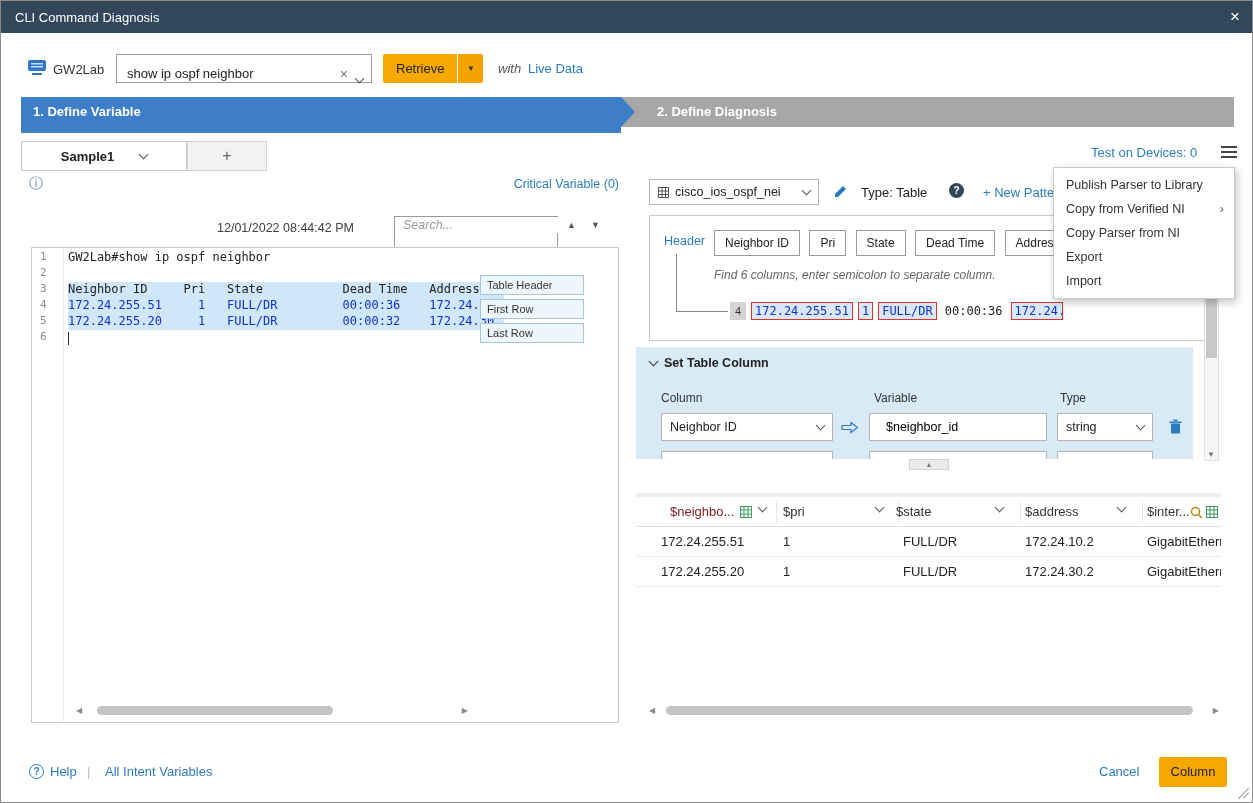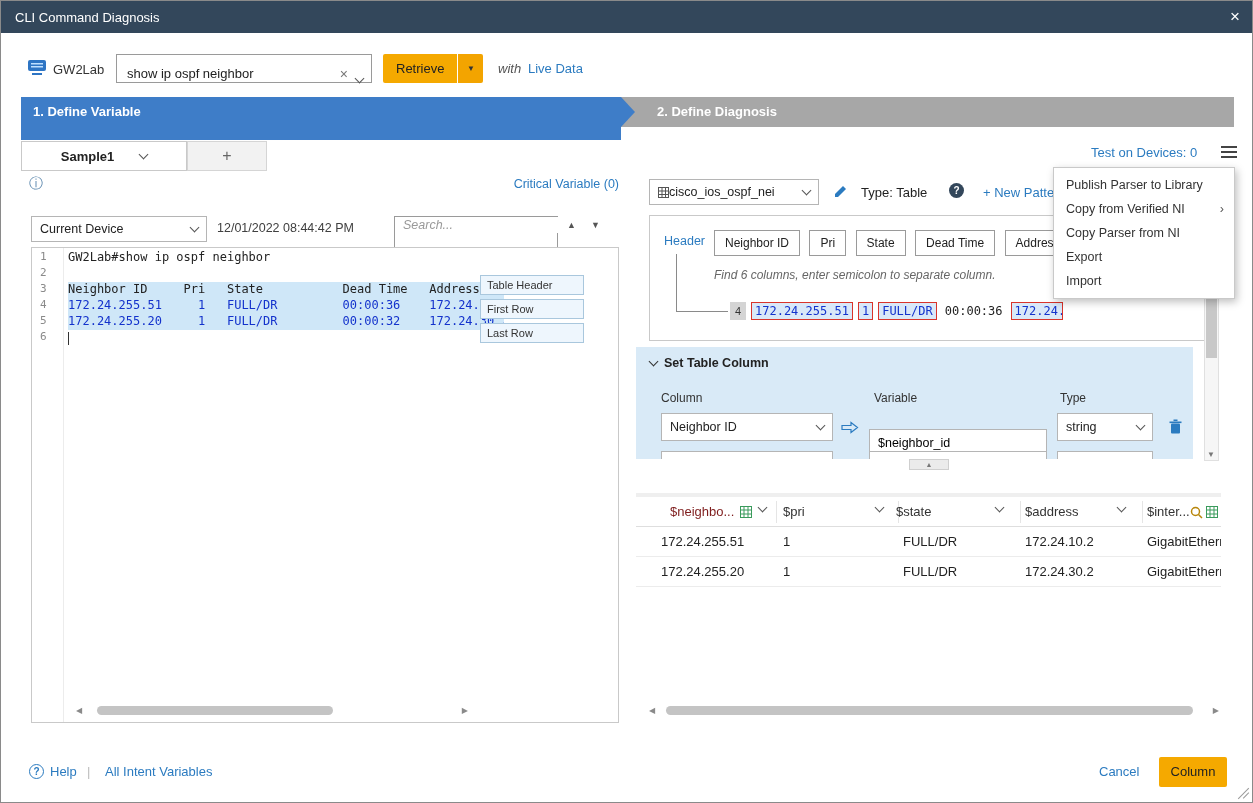--- a/index.html
+++ b/index.html
@@ -12,21 +12,21 @@
             display:flex;align-items:center;padding:0 14px;}
   .close-x{right:12px;top:6px;color:#fff;font-size:17px;cursor:pointer;}
   
   .combo{border:1px solid #9a9a9a;background:#fff;display:flex;align-items:flex-end;font-size:13px;}
   .retrieve-main{background:#f5a900;color:#222;font-size:13px;display:flex;align-items:center;
                  padding:0 13px;height:29px;border-radius:2px 0 0 2px;}
   .retrieve-arrow{background:#f3a400;border-left:1px solid #fff;width:26px;height:29px;display:flex;
                   align-items:center;justify-content:center;font-size:8px;color:#333;border-radius:0 2px 2px 0;}
   .link{color:#2b7bc0;cursor:pointer;}
   
-  .step1{left:20px;top:96px;width:600px;height:43px;background:#3e7dc8;color:#fff;font-size:13px;
+  .step1{left:20px;top:96px;width:600px;height:36px;background:#3e7dc8;color:#fff;font-size:13px;
          font-weight:bold;line-height:30px;padding-left:12px;z-index:2;}
   .step1::after{content:"";position:absolute;left:100%;top:0;border-left:14px solid #3e7dc8;
                 border-top:15px solid transparent;border-bottom:15px solid transparent;}
   .step2{left:620px;top:96px;width:613px;height:30px;background:#a7a7a7;color:#fff;font-size:13px;
          font-weight:bold;line-height:30px;padding-left:36px;z-index:1;}
   
   .tab{left:20px;top:140px;width:166px;height:30px;background:#fff;border:1px solid #c9c9c9;
        font-size:13px;font-weight:bold;display:flex;align-items:center;justify-content:center;gap:26px;}
   .tab-plus{left:186px;top:140px;width:80px;height:30px;background:#f2f2f2;border:1px solid #d5d5d5;
             color:#666;font-size:16px;display:flex;align-items:center;justify-content:center;}
@@ -115,24 +115,20 @@
 
   <div class="abs tab">
     <span>Sample1</span>
     <span class="chev"></span>
   </div>
   <div class="abs tab-plus">+</div>
 
   <span class="abs" style="left:28px;top:174px;font-size:14px;color:#5b87ad">ⓘ</span>
   <div class="abs link" style="left:460px;top:176px;width:158px;text-align:right;font-size:12.5px">Critical Variable (0)</div>
 
-  <div class="abs sel-box" style="left:30px;top:215px;width:176px;height:26px">
-    <span>Current Device</span>
-    <span class="chev"></span>
-  </div>
   <div class="abs" style="left:216px;top:220px;font-size:12.5px;color:#404040">12/01/2022 08:44:42 PM</div>
   <div class="abs combo" style="left:393px;top:215px;width:164px;height:26px;padding:16px 6px">
     <input style="border: none; outline: none; flex: 1 1 0%; font-size: 12.5px;" placeholder="Search...">
     <svg width="13" height="13">
       <circle cx="5.5" cy="5.5" r="4" fill="none" stroke="#5b87ad" stroke-width="1.5"></circle>
       <line x1="8.5" y1="8.5" x2="12" y2="12" stroke="#5b87ad" stroke-width="1.5"></line>
     </svg>
   </div>
   <div class="abs" style="left:566px;top:219px;font-size:9px;color:#555">▲</div>
   <div class="abs" style="left:590px;top:219px;font-size:9px;color:#555">▼</div>
@@ -167,21 +163,21 @@
   </div>
 
   <div class="abs link" style="left:1090px;top:144px;font-size:13px">Test on Devices: 0</div>
   <div class="abs bars" style="left:1220px;top:145px">
     <div></div>
       <div></div>
       <div></div>
   </div>
 
   <div class="abs sel-box" style="left:648px;top:178px;width:170px;height:26px">
-    <span style="display:flex;align-items:center;">
+    <span style="display:flex;align-items:center;gap:6px">
       <svg width="11" height="11">
         <rect x="0.5" y="0.5" width="10" height="10" fill="#fff" stroke="#555"></rect>
         <line x1="0" y1="4" x2="11" y2="4" stroke="#555"></line>
           <line x1="0" y1="7.5" x2="11" y2="7.5" stroke="#555"></line>
         <line x1="4" y1="0" x2="4" y2="11" stroke="#555"></line>
           <line x1="7.5" y1="0" x2="7.5" y2="11" stroke="#555"></line>
       </svg>
       <span>cisco_ios_ospf_nei</span>
     </span>
     <span class="chev"></span>
@@ -228,21 +224,21 @@
     <div style="position:absolute;left:238px;top:44px;font-size:12px;color:#333">Variable</div>
     <div style="position:absolute;left:424px;top:44px;font-size:12px;color:#333">Type</div>
 
     <div class="sel-box" style="position:absolute;left:25px;top:66px;width:172px;height:28px">
       <span>Neighbor ID</span>
       <span class="chev"></span>
     </div>
     <svg style="position:absolute;left:205px;top:74px" width="18" height="13">
       <path d="M1 4.5h9V1.5l6.5 5-6.5 5V8.5H1z" fill="none" stroke="#2b7bc0" stroke-width="1.2"></path>
     </svg>
-    <input style="position: absolute; left: 233px; top: 66px; width: 178px; height: 28px; border: 1px solid rgb(181, 181, 181); font-size: 12.5px; padding: 0px 8px; margin-top: 16px;" value="$neighbor_id">
+    <input style="position: absolute; left: 233px; top: 66px; width: 178px; height: 28px; border: 1px solid rgb(181, 181, 181); font-size: 12.5px; padding: 0px 16px;" value="$neighbor_id">
     <div class="sel-box" style="position:absolute;left:421px;top:66px;width:96px;height:28px">
       <span>string</span>
       <span class="chev"></span>
     </div>
     <svg style="position:absolute;left:533px;top:72px" width="13" height="15">
       <rect x="2" y="4.5" width="9" height="10" rx="1" fill="#2b7bc0"></rect>
       <rect x="0.5" y="2.5" width="12" height="1.6" fill="#2b7bc0"></rect>
       <rect x="4.5" y="0.5" width="4" height="1.6" fill="#2b7bc0"></rect>
     </svg>
 

